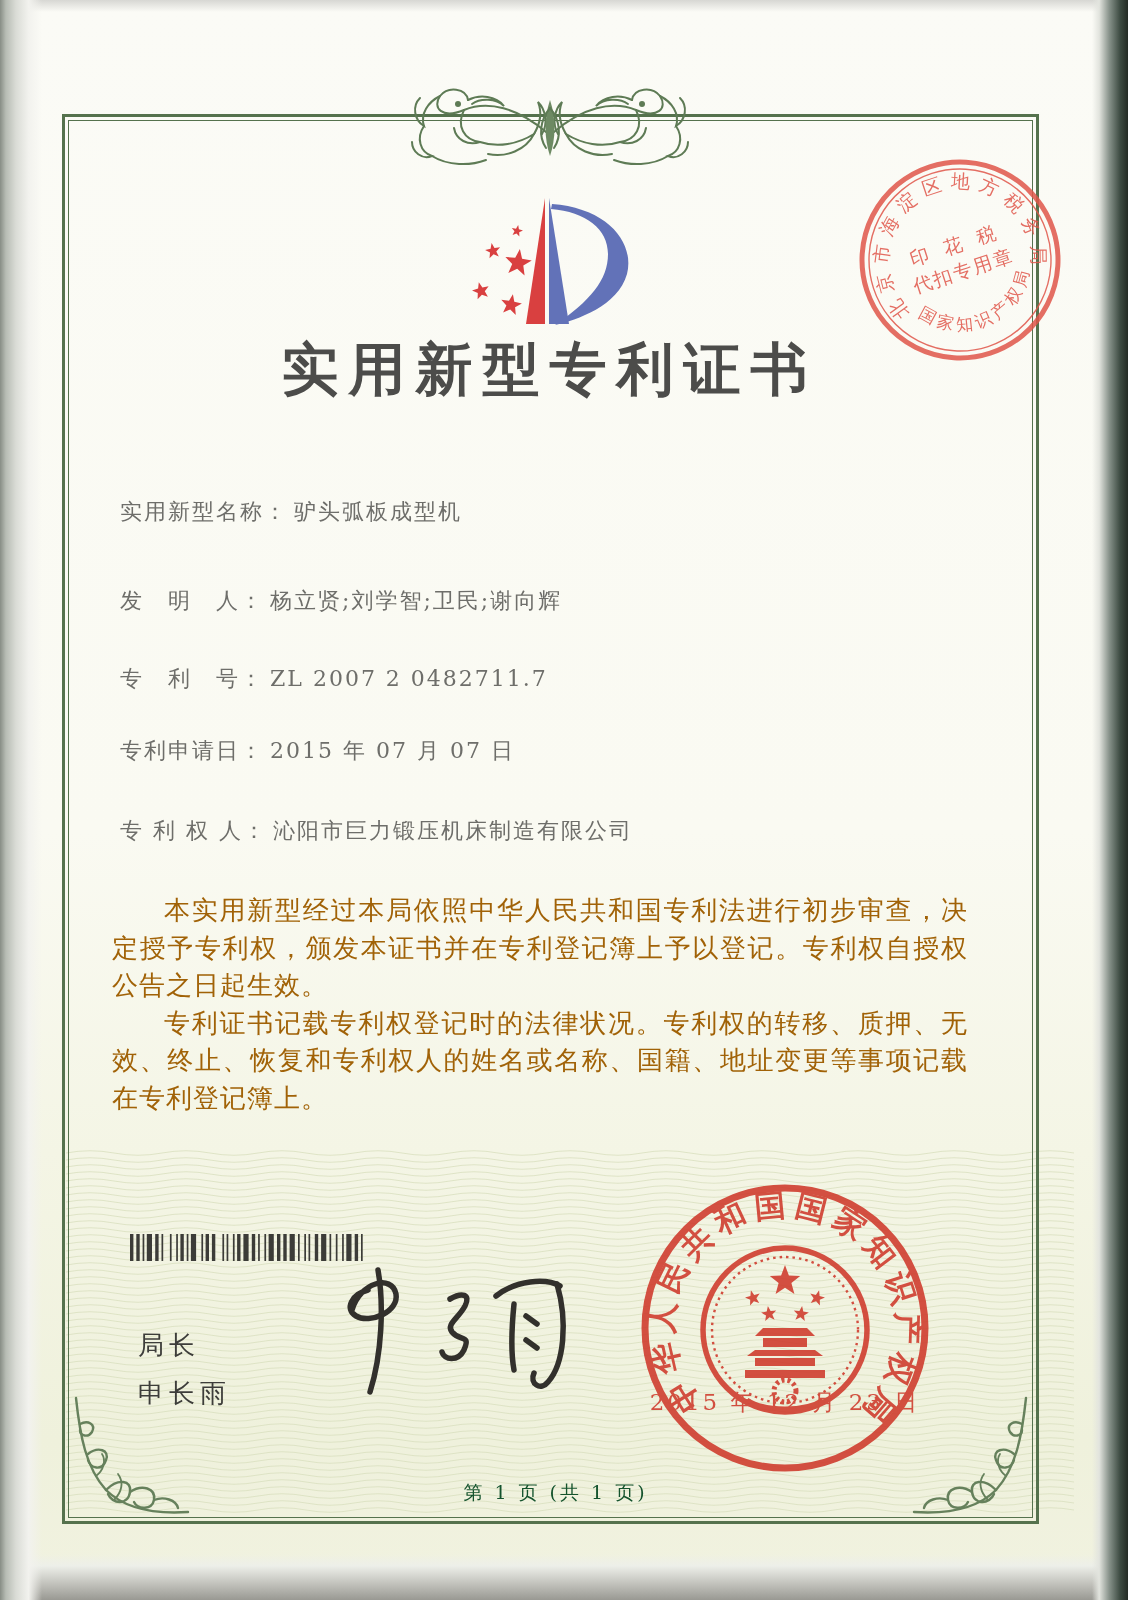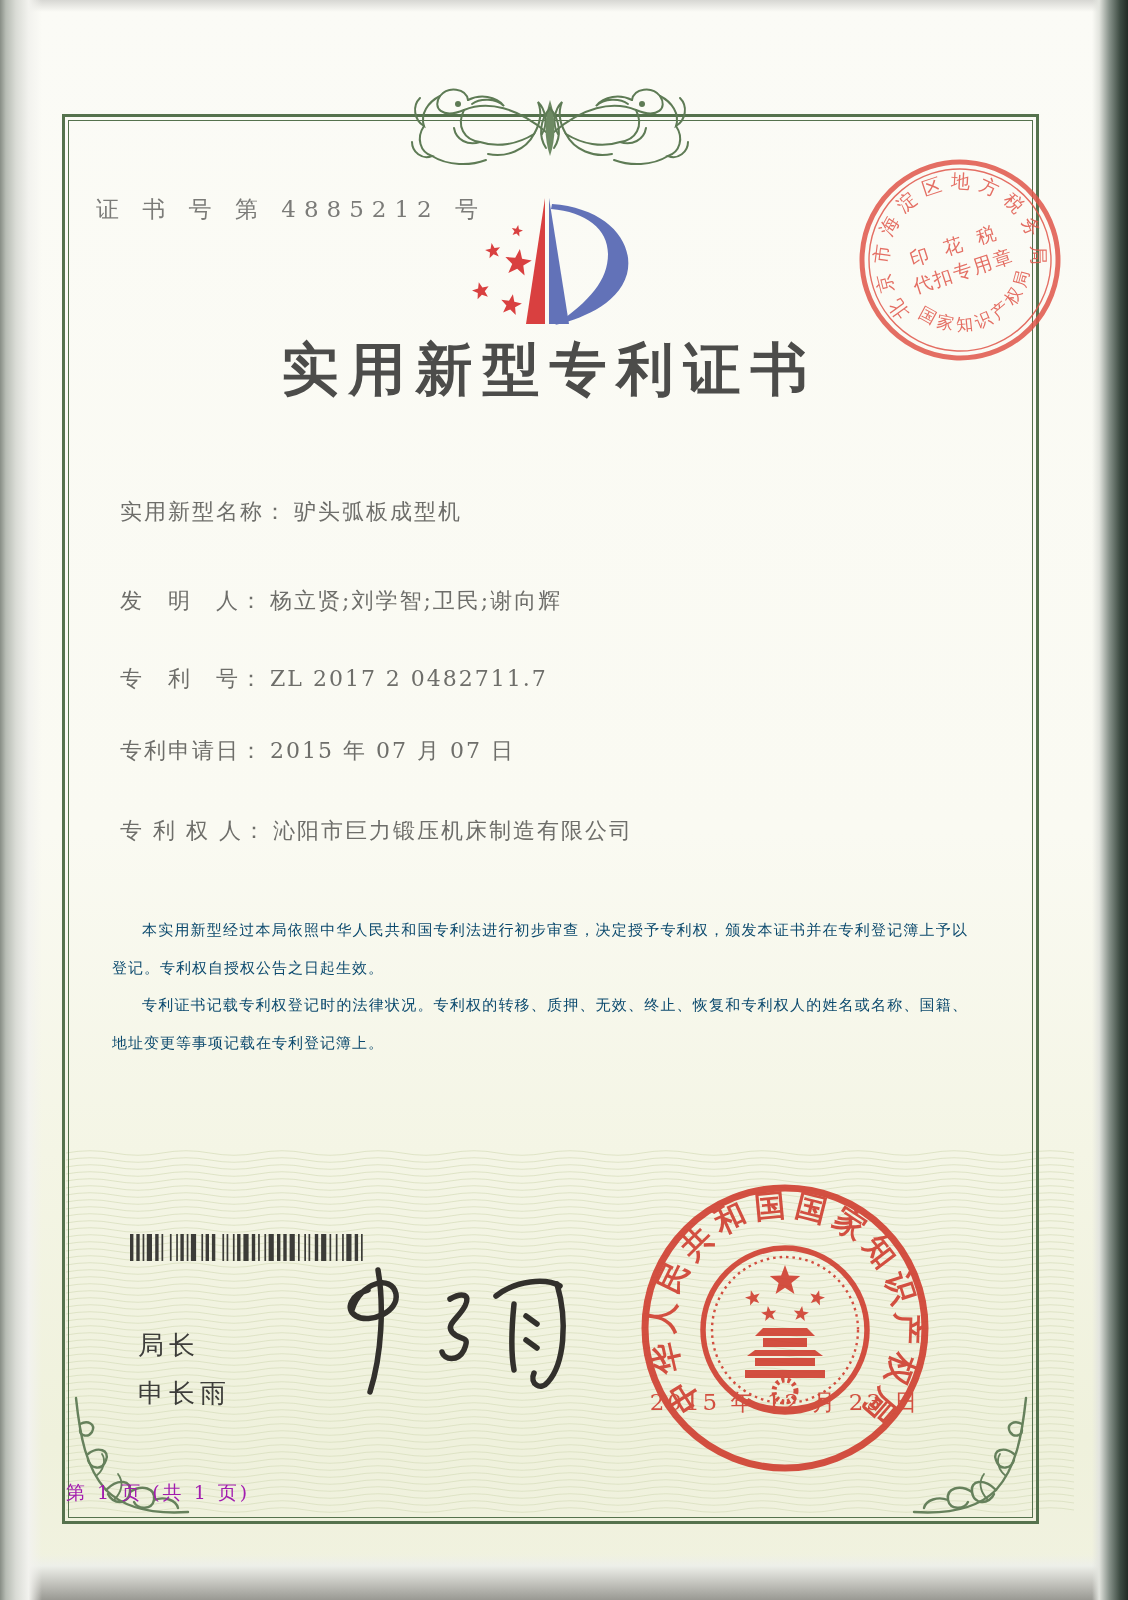--- a/index.html
+++ b/index.html
@@ -19,27 +19,27 @@
   
   .frame{position:absolute;left:62px;top:114px;width:971px;height:1404px;z-index:1;
         border:3px solid #55724d;}
   .frame-inner{position:absolute;left:3px;top:3px;right:3px;bottom:3px;border:1px solid #55724d;}
   
   .certno{position:absolute;left:96px;top:194px;z-index:2;font-size:23px;color:#7b7b78;letter-spacing:8px;}
   .title{position:absolute;left:66px;top:332px;width:967px;z-index:2;text-align:center;
         font-size:57px;font-weight:700;color:#4c4c4a;letter-spacing:10px;}
   .field{position:absolute;left:120px;z-index:2;font-size:22px;color:#6e6e6a;letter-spacing:2px;white-space:nowrap;}
   .field .val{margin-left:6px;}
-  .paras{position:absolute;left:112px;top:912px;width:856px;z-index:2;font-size:15px;color:#0c4a6e;
+  .paras{position:absolute;left:112px;top:892px;width:856px;z-index:2;font-size:26px;color:#a16207;
         line-height:37.5px;text-align:justify;letter-spacing:1px;}
   .paras p{margin:0;text-indent:2em;}
   .officer{position:absolute;left:138px;z-index:3;font-size:26px;color:#3d3d3a;letter-spacing:5px;
         font-family:"DejaVu Sans","Liberation Sans",sans-serif;margin-top:28px;}
-  .footer{position:absolute;left:66px;top:1480px;width:967px;z-index:3;
-        font-size:19px;color:#a21caf;letter-spacing:3px;}
+  .footer{position:absolute;left:72px;top:1480px;width:967px;z-index:3;text-align:center;
+        font-size:19px;color:#14532d;letter-spacing:3px;}
   svg{overflow:visible;}
   .abs{position:absolute;}
 </style>
 </head>
 <body>
 
 <div class="scan">
   <div class="page-bg"></div>
 
   <svg class="abs" id="wave-pattern" style="left:66px;top:1148px;z-index:0;" width="967" height="368" viewBox="0 0 967 368">
@@ -128,21 +128,20 @@
       <path d="M62,96 C74,88 88,92 86,104 C84,114 70,114 66,106"></path>
       <path d="M86,104 C96,100 108,104 110,112"></path>
       <path d="M46,104 C54,96 56,86 50,78" stroke-width="1.8"></path>
       <path d="M28,80 C36,74 38,64 34,58" stroke-width="1.8"></path>
     </g>
   </svg>
   <svg class="abs" style="left:912px;top:1396px;z-index:2;" width="122" height="122" viewBox="0 0 122 122" fill="none" stroke="#66815c" stroke-width="2.4" stroke-linecap="round">
     <use href="#flourish" transform="translate(122,0) scale(-1,1)"></use>
   </svg>
 
-  <div class="certno">证 书 号 第 4885212 号</div>
 
   <svg class="abs" style="left:455px;top:182px;z-index:2;" width="192" height="152" viewBox="0 0 192 152">
     <polygon fill="#d94040" points="90,16 90,142 71,142"></polygon>
     <polygon fill="#6272b8" points="94,16 114,142 94,142"></polygon>
     <path fill="#6272b8" d="M97,22 C152,26 180,60 172,92 C163,124 122,138 100,143 C135,119 153,98 153,72 C153,47 131,30 96,27 Z"></path>
     <g fill="#d94040">
       <polygon points="63.2,43.1 63.9,47.3 68.0,48.4 64.2,50.3 64.4,54.5 61.5,51.5 57.5,53.0 59.5,49.3 56.8,46.0 61.0,46.7"></polygon>
       <polygon points="36.6,61.1 39.5,66.0 45.1,65.2 41.3,69.5 43.8,74.6 38.6,72.3 34.5,76.2 35.0,70.6 30.1,67.9 35.6,66.7"></polygon>
       <polygon points="64.9,67.1 67.1,76.8 76.8,78.6 68.3,83.6 69.6,93.4 62.2,86.8 53.3,91.1 57.2,82.0 50.4,74.9 60.2,75.8"></polygon>
       <polygon points="23.8,100.3 27.4,105.5 33.6,104.2 29.8,109.3 32.9,114.8 26.9,112.7 22.6,117.3 22.8,111.0 17.0,108.4 23.1,106.6"></polygon>
@@ -171,21 +170,21 @@
 
   <div class="title">实用新型专利证书</div>
 
   <div class="field" style="top:497px">
     <span>实用新型名称：</span><span class="val">驴头弧板成型机</span>
   </div>
   <div class="field" style="top:586px">
     <span>发　明　人：</span><span class="val">杨立贤;刘学智;卫民;谢向辉</span>
   </div>
   <div class="field" style="top:664px">
-    <span>专　利　号：</span><span class="val">ZL 2017 2 0482711.7</span>
+    <span>专　利　号：</span><span class="val">ZL 2007 2 0482711.7</span>
   </div>
   <div class="field" style="top:736px">
     <span>专利申请日：</span><span class="val">2015 年 07 月 07 日</span>
   </div>
   <div class="field" style="top:816px">
     <span>专 利 权 人：</span><span class="val">沁阳市巨力锻压机床制造有限公司</span>
   </div>
 
   <div class="paras">
     <p>本实用新型经过本局依照中华人民共和国专利法进行初步审查，决定授予专利权，颁发本证书并在专利登记簿上予以登记。专利权自授权公告之日起生效。</p>

